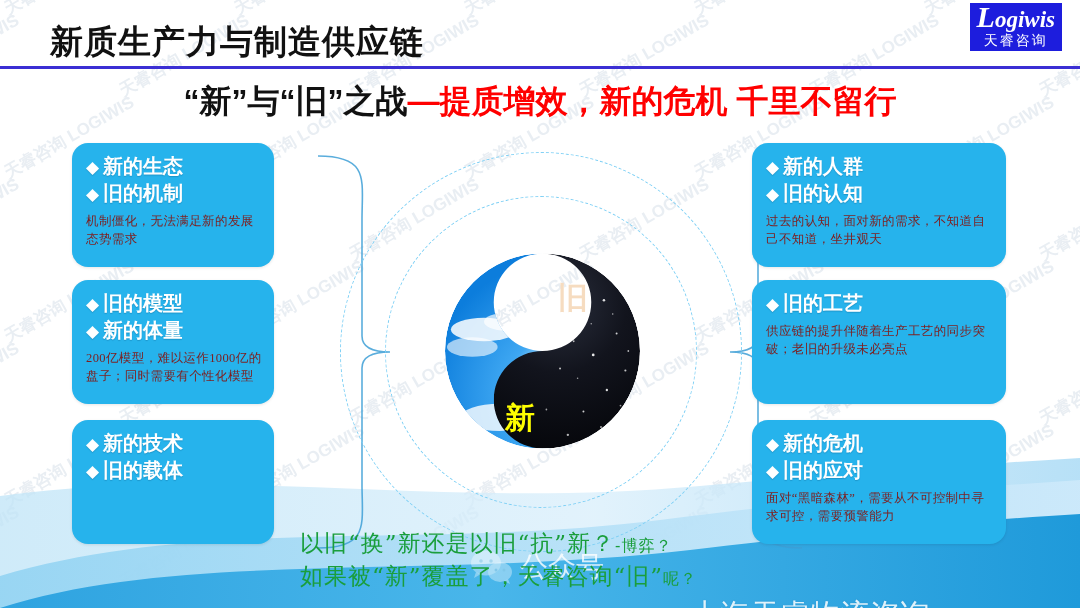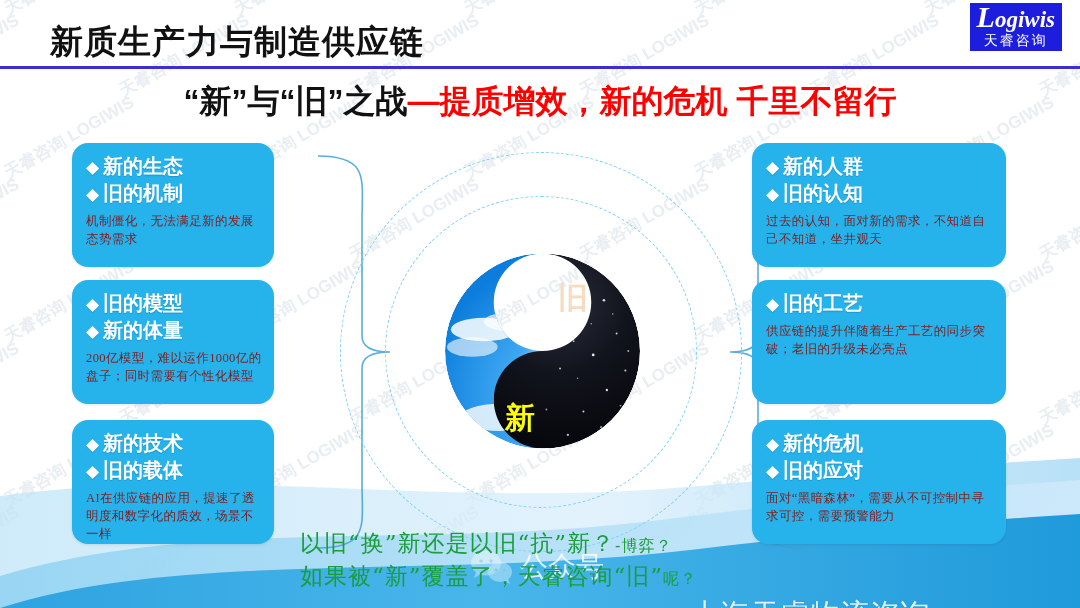--- a/index.html
+++ b/index.html
@@ -320,21 +320,20 @@
 
   <div class="card card-l c2">
     <div class="bullet-line"><span class="dia">◆</span><span>旧的模型</span></div>
     <div class="bullet-line"><span class="dia">◆</span><span>新的体量</span></div>
     <div class="card-desc">200亿模型，难以运作1000亿的盘子；同时需要有个性化模型</div>
   </div>
 
   <div class="card card-l c3">
     <div class="bullet-line"><span class="dia">◆</span><span>新的技术</span></div>
     <div class="bullet-line"><span class="dia">◆</span><span>旧的载体</span></div>
-    <div class="card-desc">AI在供应链的应用，提速了透明度和数字化的质效，场景不一样</div>
   </div>
 
   <div class="card card-r c1">
     <div class="bullet-line"><span class="dia">◆</span><span>新的人群</span></div>
     <div class="bullet-line"><span class="dia">◆</span><span>旧的认知</span></div>
     <div class="card-desc">过去的认知，面对新的需求，不知道自己不知道，坐井观天</div>
   </div>
 
   <div class="card card-r c2">
     <div class="bullet-line"><span class="dia">◆</span><span>旧的工艺</span></div>

